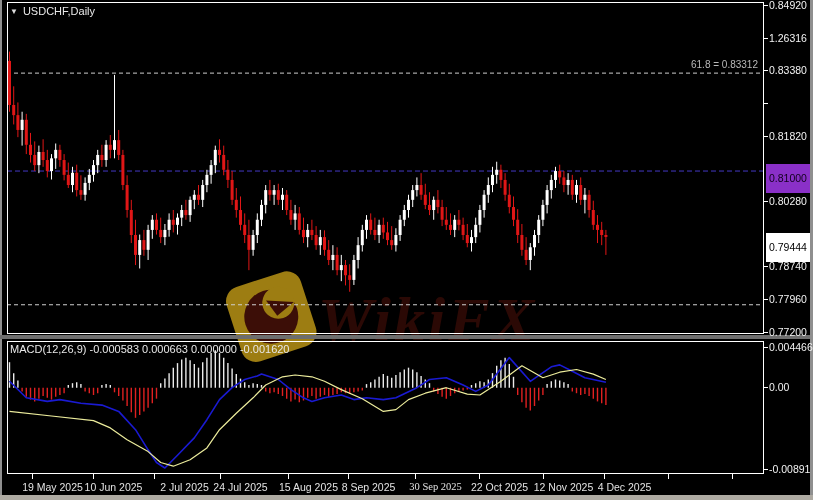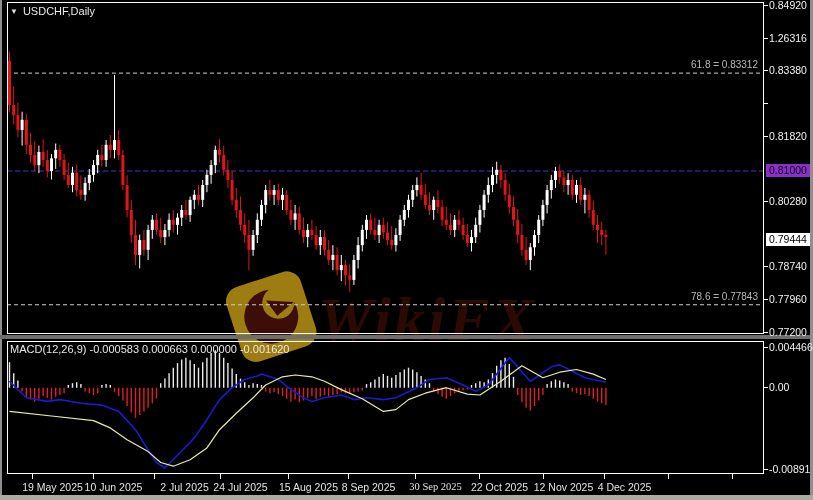--- a/index.html
+++ b/index.html
@@ -11,21 +11,21 @@
   #bottom-edge{left:0;top:495px;width:813px;height:5px;background:#aeaaa2;}
   #watermark{position:absolute;left:0;top:0;width:813px;height:500px;z-index:0;}
   #chart-svg{position:absolute;left:0;top:0;z-index:1;}
   #overlay{position:absolute;left:0;top:0;width:813px;height:500px;z-index:2;pointer-events:none;}
   .sym-label{position:absolute;left:10px;top:5px;color:#e8e8e8;font-size:11px;pointer-events:auto;}
   .sym-label .tri{font-size:8px;color:#dcdcdc;margin-right:5px;vertical-align:1px;}
   .macd-label{position:absolute;left:10px;top:343px;color:#e8e8e8;font-size:11px;}
   .pricelab{position:absolute;left:769px;color:#f2f2f2;font-size:10.5px;line-height:11px;}
   .datelab{position:absolute;top:481px;color:#e2e2e2;font-size:10.5px;transform:translateX(-50%);padding-left:41px;}
   .levellab{position:absolute;color:#b9b9b9;font-size:10px;text-align:right;width:200px;}
-  .badge{position:absolute;left:766px;font-size:10.5px;line-height:13px;padding:0 3px;color:#000;}
+  .badge{position:absolute;left:766px;font-size:10.5px;line-height:13px;padding:8px 3px;color:#000;}
   #hline-badge{background:#8a30c8;color:#12001e;}
   #price-badge{background:#ffffff;}
   .wm-text{font:italic bold 62px "Liberation Serif",serif;fill:#2e0a06;letter-spacing:3px;}
 </style>
 </head>
 <body>
 
 <div id="screen">
 
   <div id="watermark">
@@ -503,21 +503,20 @@
       <line x1="668" y1="474" x2="668" y2="479" stroke="#fff" stroke-width="1" shape-rendering="crispEdges"></line>
       <line x1="732" y1="474" x2="732" y2="479" stroke="#fff" stroke-width="1" shape-rendering="crispEdges"></line>
     </svg>
 
   <div id="overlay">
     <div class="sym-label"><span class="tri">▼</span><span>USDCHF,Daily</span></div>
 
     <div class="macd-label">MACD(12,26,9) -0.000583 0.000663 0.000000 -0.001620</div>
 
     <div class="levellab" style="left:558px;top:59px;">61.8 = 0.83312</div>
-    <div class="levellab" style="left:558px;top:291px;">78.6 = 0.77843</div>
 
     <div class="badge" id="hline-badge" style="top:164px;">0.81000</div>
     <div class="badge" id="price-badge" style="top:233px;">0.79444</div>
 
     <div id="price-axis">
         <div class="pricelab" style="top: -0.5px;">0.84920</div>
         <div class="pricelab" style="top: 32.5389px;">1.26316</div>
         <div class="pricelab" style="top: 64.7306px;">0.83380</div>
         <div class="pricelab" style="top: 97.7694px; margin-left: 44px;">0.82600</div>
         <div class="pricelab" style="top: 130.808px;">0.81820</div>

